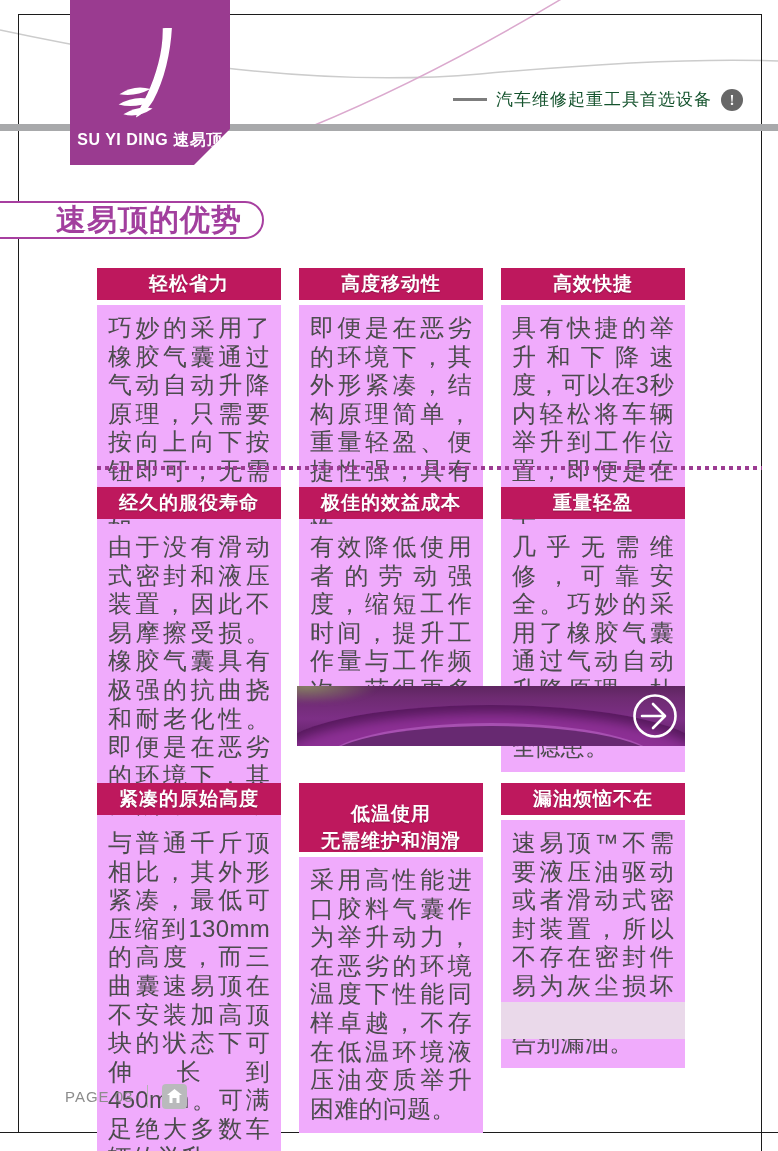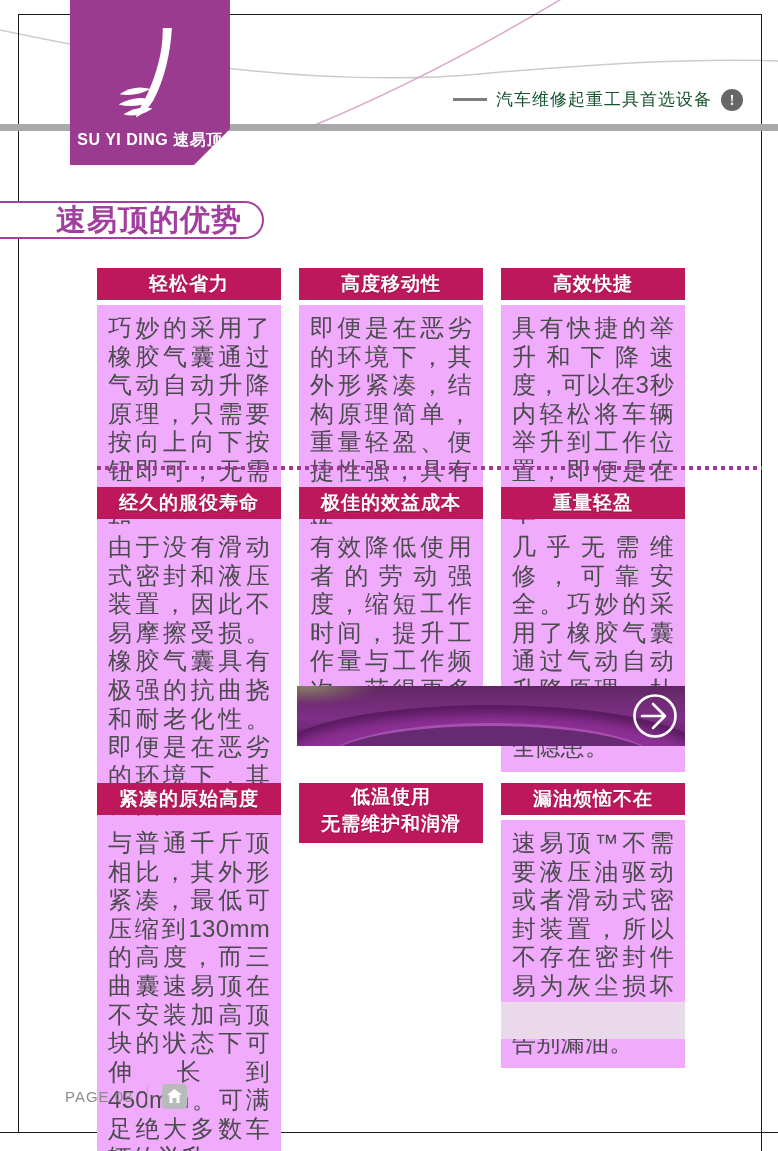--- a/index.html
+++ b/index.html
@@ -56,21 +56,21 @@
     letter-spacing:1px; white-space:nowrap;
   }
   
   .card { position:absolute; width:184px; z-index:3; }
   .card-h {
     background:#be185d; color:#ffffff; text-align:center;
     font-weight:bold; font-size:19px; letter-spacing:1px;
     height:32px; line-height:32px; white-space:pre-line;
     text-shadow:0 1px 1px rgba(0,0,0,0.25);
   }
-  .card-h.tall { height:60px; line-height:27px; padding-top:0; }
+  .card-h.tall { height:69px; line-height:27px; padding-top:17px; }
   .card-b {
     margin-top:5px; background:#f0abfc; color:#4b4b4d;
     font-size:24px; line-height:28.6px; letter-spacing:0.3px;
     padding:9px 11px 10px 11px; text-align:justify;
     text-justify:inter-ideograph;
   }
   .col1 { left:97px; } .col2 { left:299px; } .col3 { left:501px; }
   .row1 { top:268px; } .row2 { top:487px; } .row3 { top:783px; }
   #card1 .card-b, #card2 .card-b, #card3 .card-b { min-height:148px; }
   #card4 .card-b { min-height:222px; }
@@ -201,20 +201,21 @@
     </svg>
   </div>
 
   <div id="card7" class="card col1 row3">
     <div class="card-h">紧凑的原始高度</div>
     <div class="card-b">与普通千斤顶相比，其外形紧凑，最低可压缩到130mm的高度，而三曲囊速易顶在不安装加高顶块的状态下可伸长到450mm。可满足绝大多数车辆的举升。</div>
   </div>
   <div id="card8" class="card col2 row3">
     <div class="card-h tall">低温使用
 无需维护和润滑</div>
+    <div class="card-b">采用高性能进口胶料气囊作为举升动力，在恶劣的环境温度下性能同样卓越，不存在低温环境液压油变质举升困难的问题。</div>
   </div>
   <div id="card9" class="card col3 row3">
     <div class="card-h">漏油烦恼不在</div>
     <div class="card-b">速易顶™不需要液压油驱动或者滑动式密封装置，所以不存在密封件易为灰尘损坏的问题，彻底告别漏油。</div>
   </div>
 
   <div id="pink-block"></div>
 
   <div id="footer">
     <span class="pg">PAGE 03</span>

